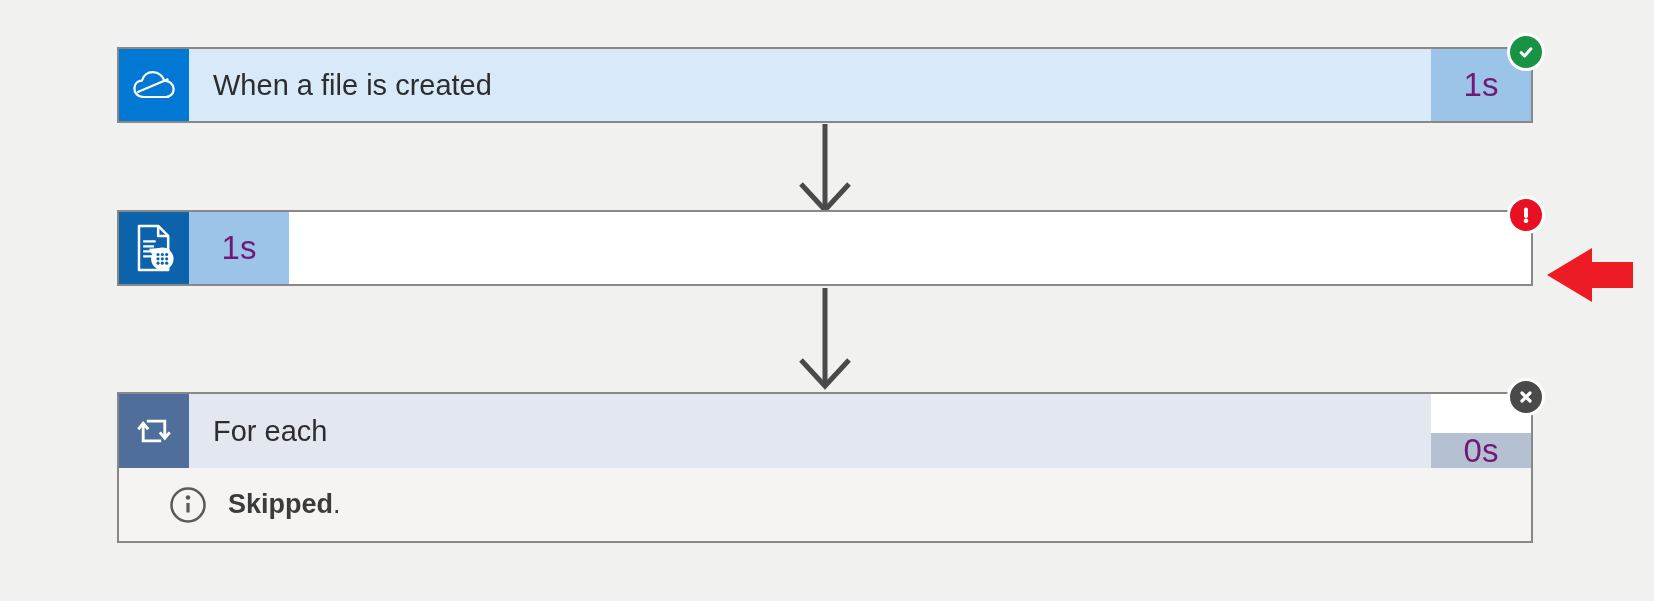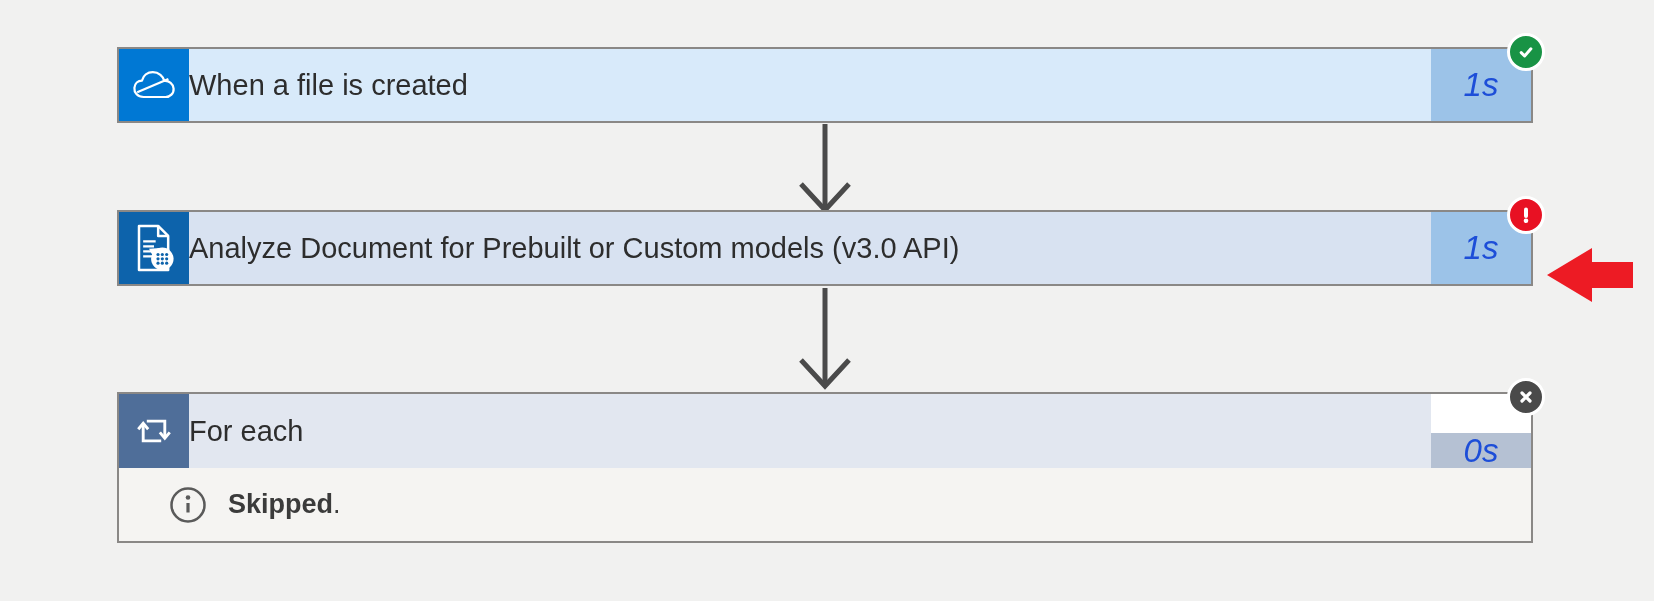--- a/index.html
+++ b/index.html
@@ -34,31 +34,32 @@
     width: 70px; flex: none;
     display: flex; align-items: center; justify-content: center;
   }
   .step1 .icon-cell { background: #0078D4; }
   .step2 .icon-cell { background: #0D63AB; }
   .step3 .icon-cell { background: #4F6E99; }
 
   .body-cell {
     flex: 1; min-width: 0;
     display: flex; align-items: center;
+    padding-left: 24px;
   }
   .step1 .body-cell { background: #D8EAFA; }
   .step2 .body-cell { background: #D8E2F1; }
   .step3 .body-cell { background: #E2E7F0; }
 
   .title { font-size: 29px; color: #2D2D2D; white-space: nowrap; }
 
   .dur-cell {
     width: 100px; flex: none;
     display: flex; align-items: center; justify-content: center;
-    font-size: 33px; color: #1d4ed8; font-style: italic;
+    font-size: 33px; color: #701a75;
   }
   .step1 .dur-cell { background: #9CC3E8; }
   .step2 .dur-cell { background: #9CC3E8; }
   .step3 .dur-cell { background: #B5C1D3; margin-top: 39px; }
 
   
   .badge {
     position: absolute;
     top: -16px; right: -14px;
     width: 32px; height: 32px;
@@ -133,23 +134,20 @@
               <circle cx="41.2" cy="37.8" r="1.9"></circle>
             <circle cx="30.8" cy="43" r="1.9"></circle>
               <circle cx="36" cy="43" r="1.9"></circle>
               <circle cx="41.2" cy="43" r="1.9"></circle>
             <circle cx="30.8" cy="48.2" r="1.9"></circle>
               <circle cx="36" cy="48.2" r="1.9"></circle>
               <circle cx="41.2" cy="48.2" r="1.9"></circle>
           </g>
         </svg>
       </div>
-      <div class="body-cell">
-        <span class="title">Analyze Document for Prebuilt or Custom models (v3.0 API)</span>
-      </div>
       <div class="dur-cell">1s</div>
     </div>
     <div class="badge badge-error">
       <svg width="20" height="20" viewBox="0 0 20 20">
         <line x1="10" y1="4.5" x2="10" y2="11" stroke="#FFFFFF" stroke-width="4" stroke-linecap="round"></line>
         <circle cx="10" cy="15.8" r="2.3" fill="#FFFFFF"></circle>
       </svg>
     </div>
   </div>
 

